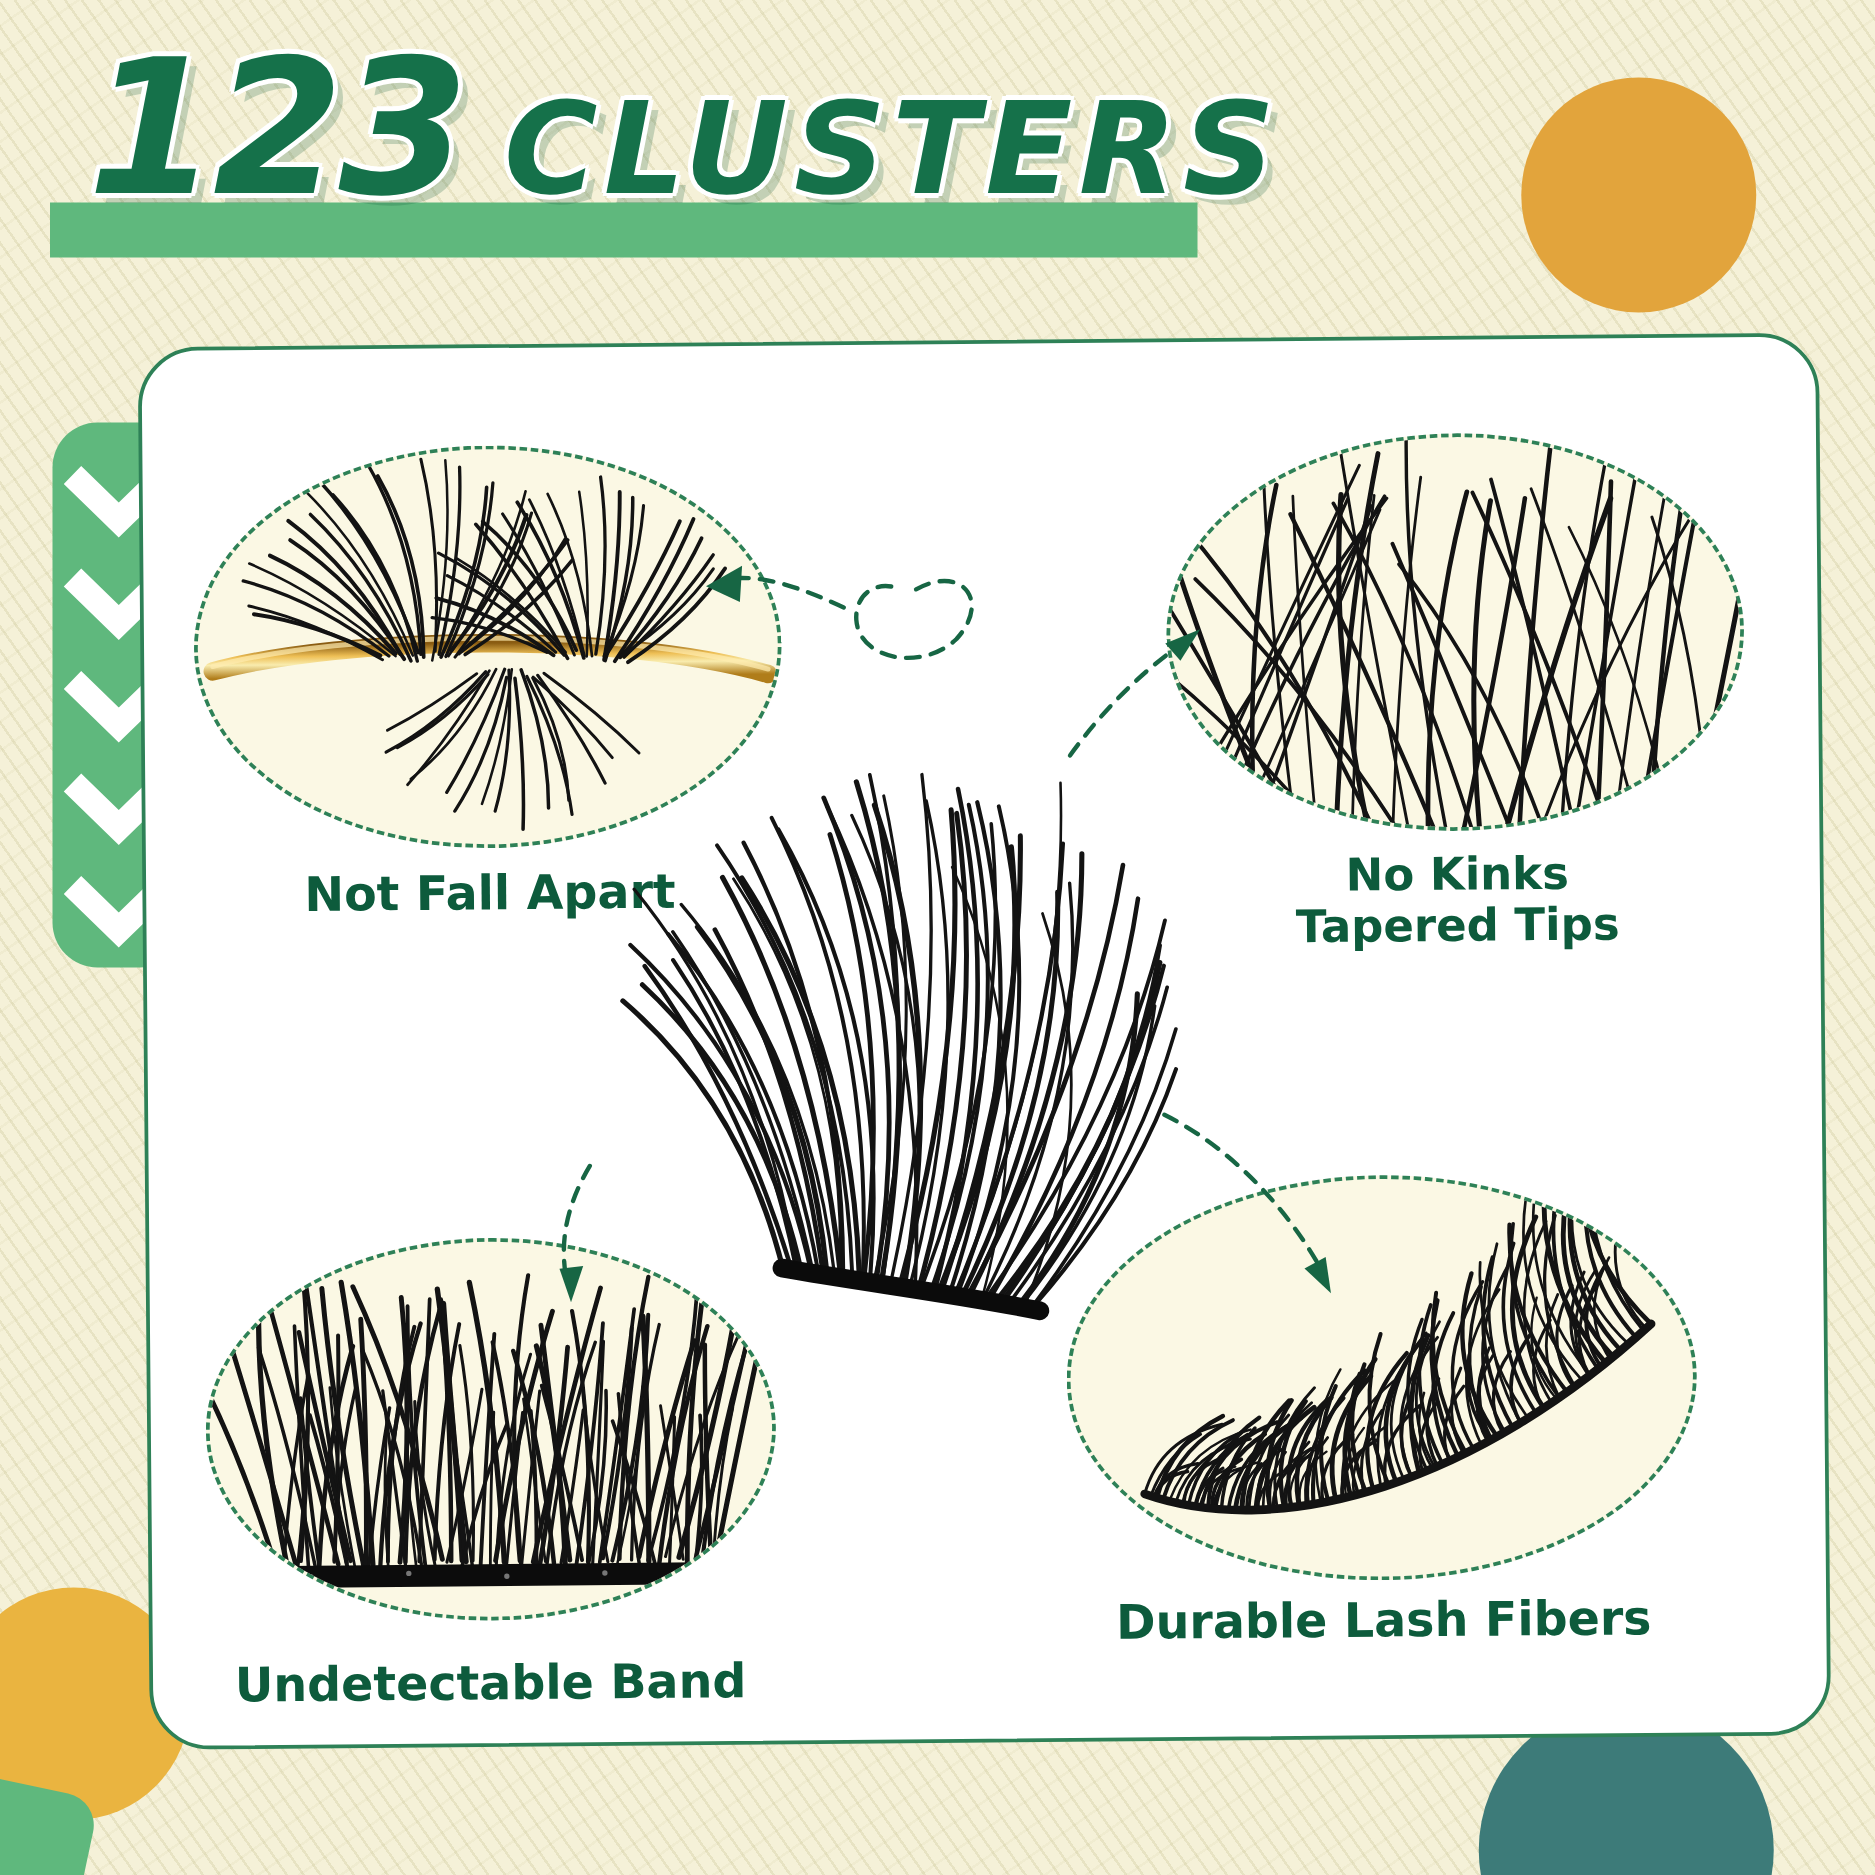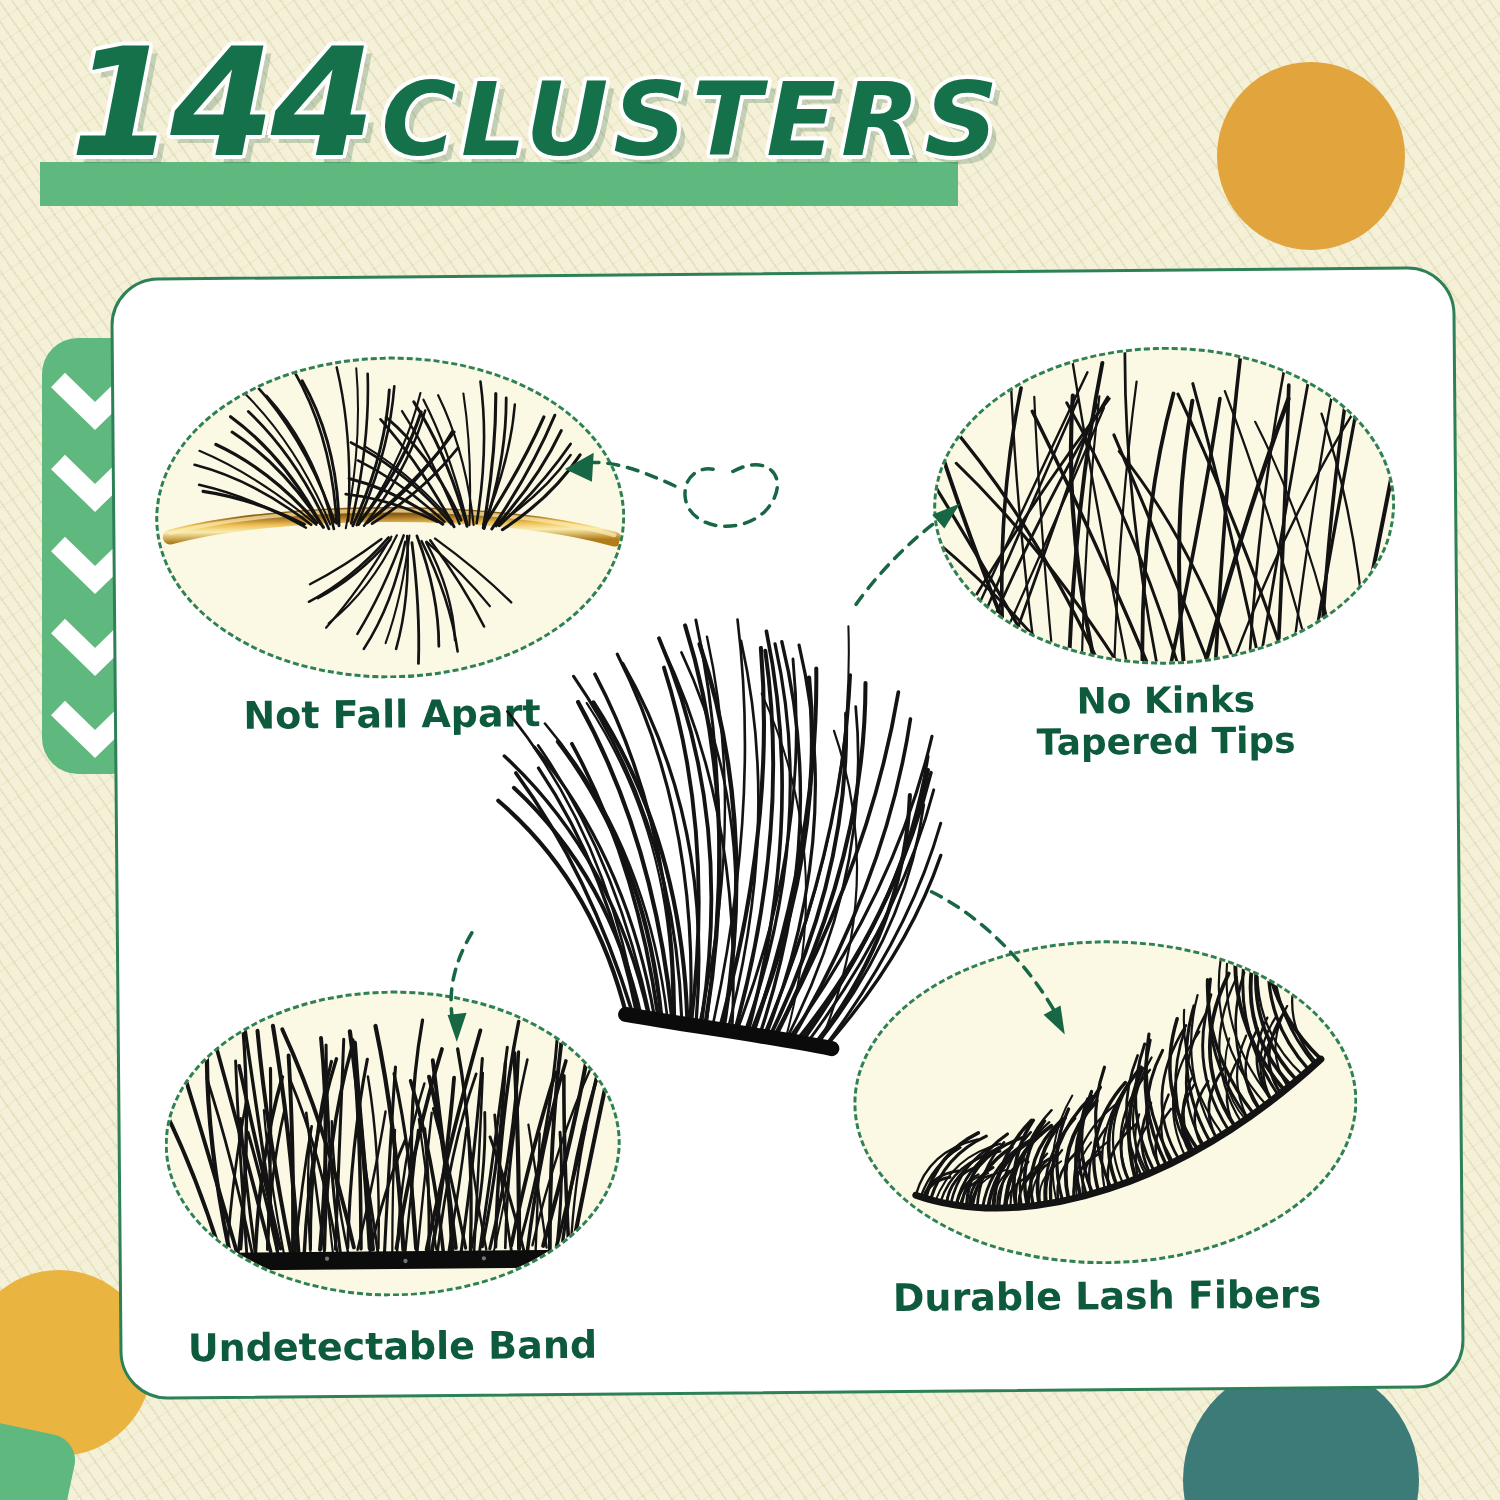--- a/index.html
+++ b/index.html
@@ -27,21 +27,21 @@
   .title-bar { position:absolute; left:0; top:134px; width:918px; height:44px; background:var(--green-mid); z-index:0; }
   .title-text { position:relative; z-index:1; display:flex; align-items:baseline; padding-left:30px; }
   .t-num, .t-word {
     font-style:italic; font-weight:900; color:var(--green-dark); line-height:1;
     text-shadow:
       3px 3px 0 #fff,-3px 3px 0 #fff,3px -3px 0 #fff,-3px -3px 0 #fff,
       4px 0 0 #fff,-4px 0 0 #fff,0 4px 0 #fff,0 -4px 0 #fff,
       8px 8px 0 rgba(18,90,58,0.22);
   }
   .t-num  { font-size:150px; letter-spacing:-4px; }
-  .t-word { font-size:102px; letter-spacing:5px; margin-left:10px; }
+  .t-word { font-size:102px; letter-spacing:5px; margin-left:32px; }
 
   
   .pill { position:absolute; left:42px; top:338px; width:106px; height:436px;
           border-radius:36px; background:var(--green-mid); z-index:1; }
 
   
   .card { position:absolute; left:115px; top:272px; width:1345px; height:1122px;
           background:#fff; border:3px solid var(--card-border); border-radius:48px;
           transform:rotate(-0.5deg); z-index:2; }
 
@@ -74,21 +74,21 @@
 <div class="canvas">
 
   <div class="circle circle-orange"></div>
   <div class="circle circle-yellow"></div>
   <div class="circle circle-teal"></div>
   <div class="corner-green"></div>
 
   <div class="title">
     <div class="title-bar"></div>
     <div class="title-text">
-      <span class="t-num">144</span>
+      <span class="t-num">123</span>
       <span class="t-word">CLUSTERS</span>
     </div>
   </div>
 
   <div class="pill">
     <svg viewBox="0 0 106 436">
       <path d="M16 42 L53 78 L90 42" stroke="#fff" stroke-width="20" fill="none"></path>
       <path d="M16 124 L53 160 L90 124" stroke="#fff" stroke-width="20" fill="none"></path>
       <path d="M16 206 L53 242 L90 206" stroke="#fff" stroke-width="20" fill="none"></path>
       <path d="M16 288 L53 324 L90 288" stroke="#fff" stroke-width="20" fill="none"></path>

